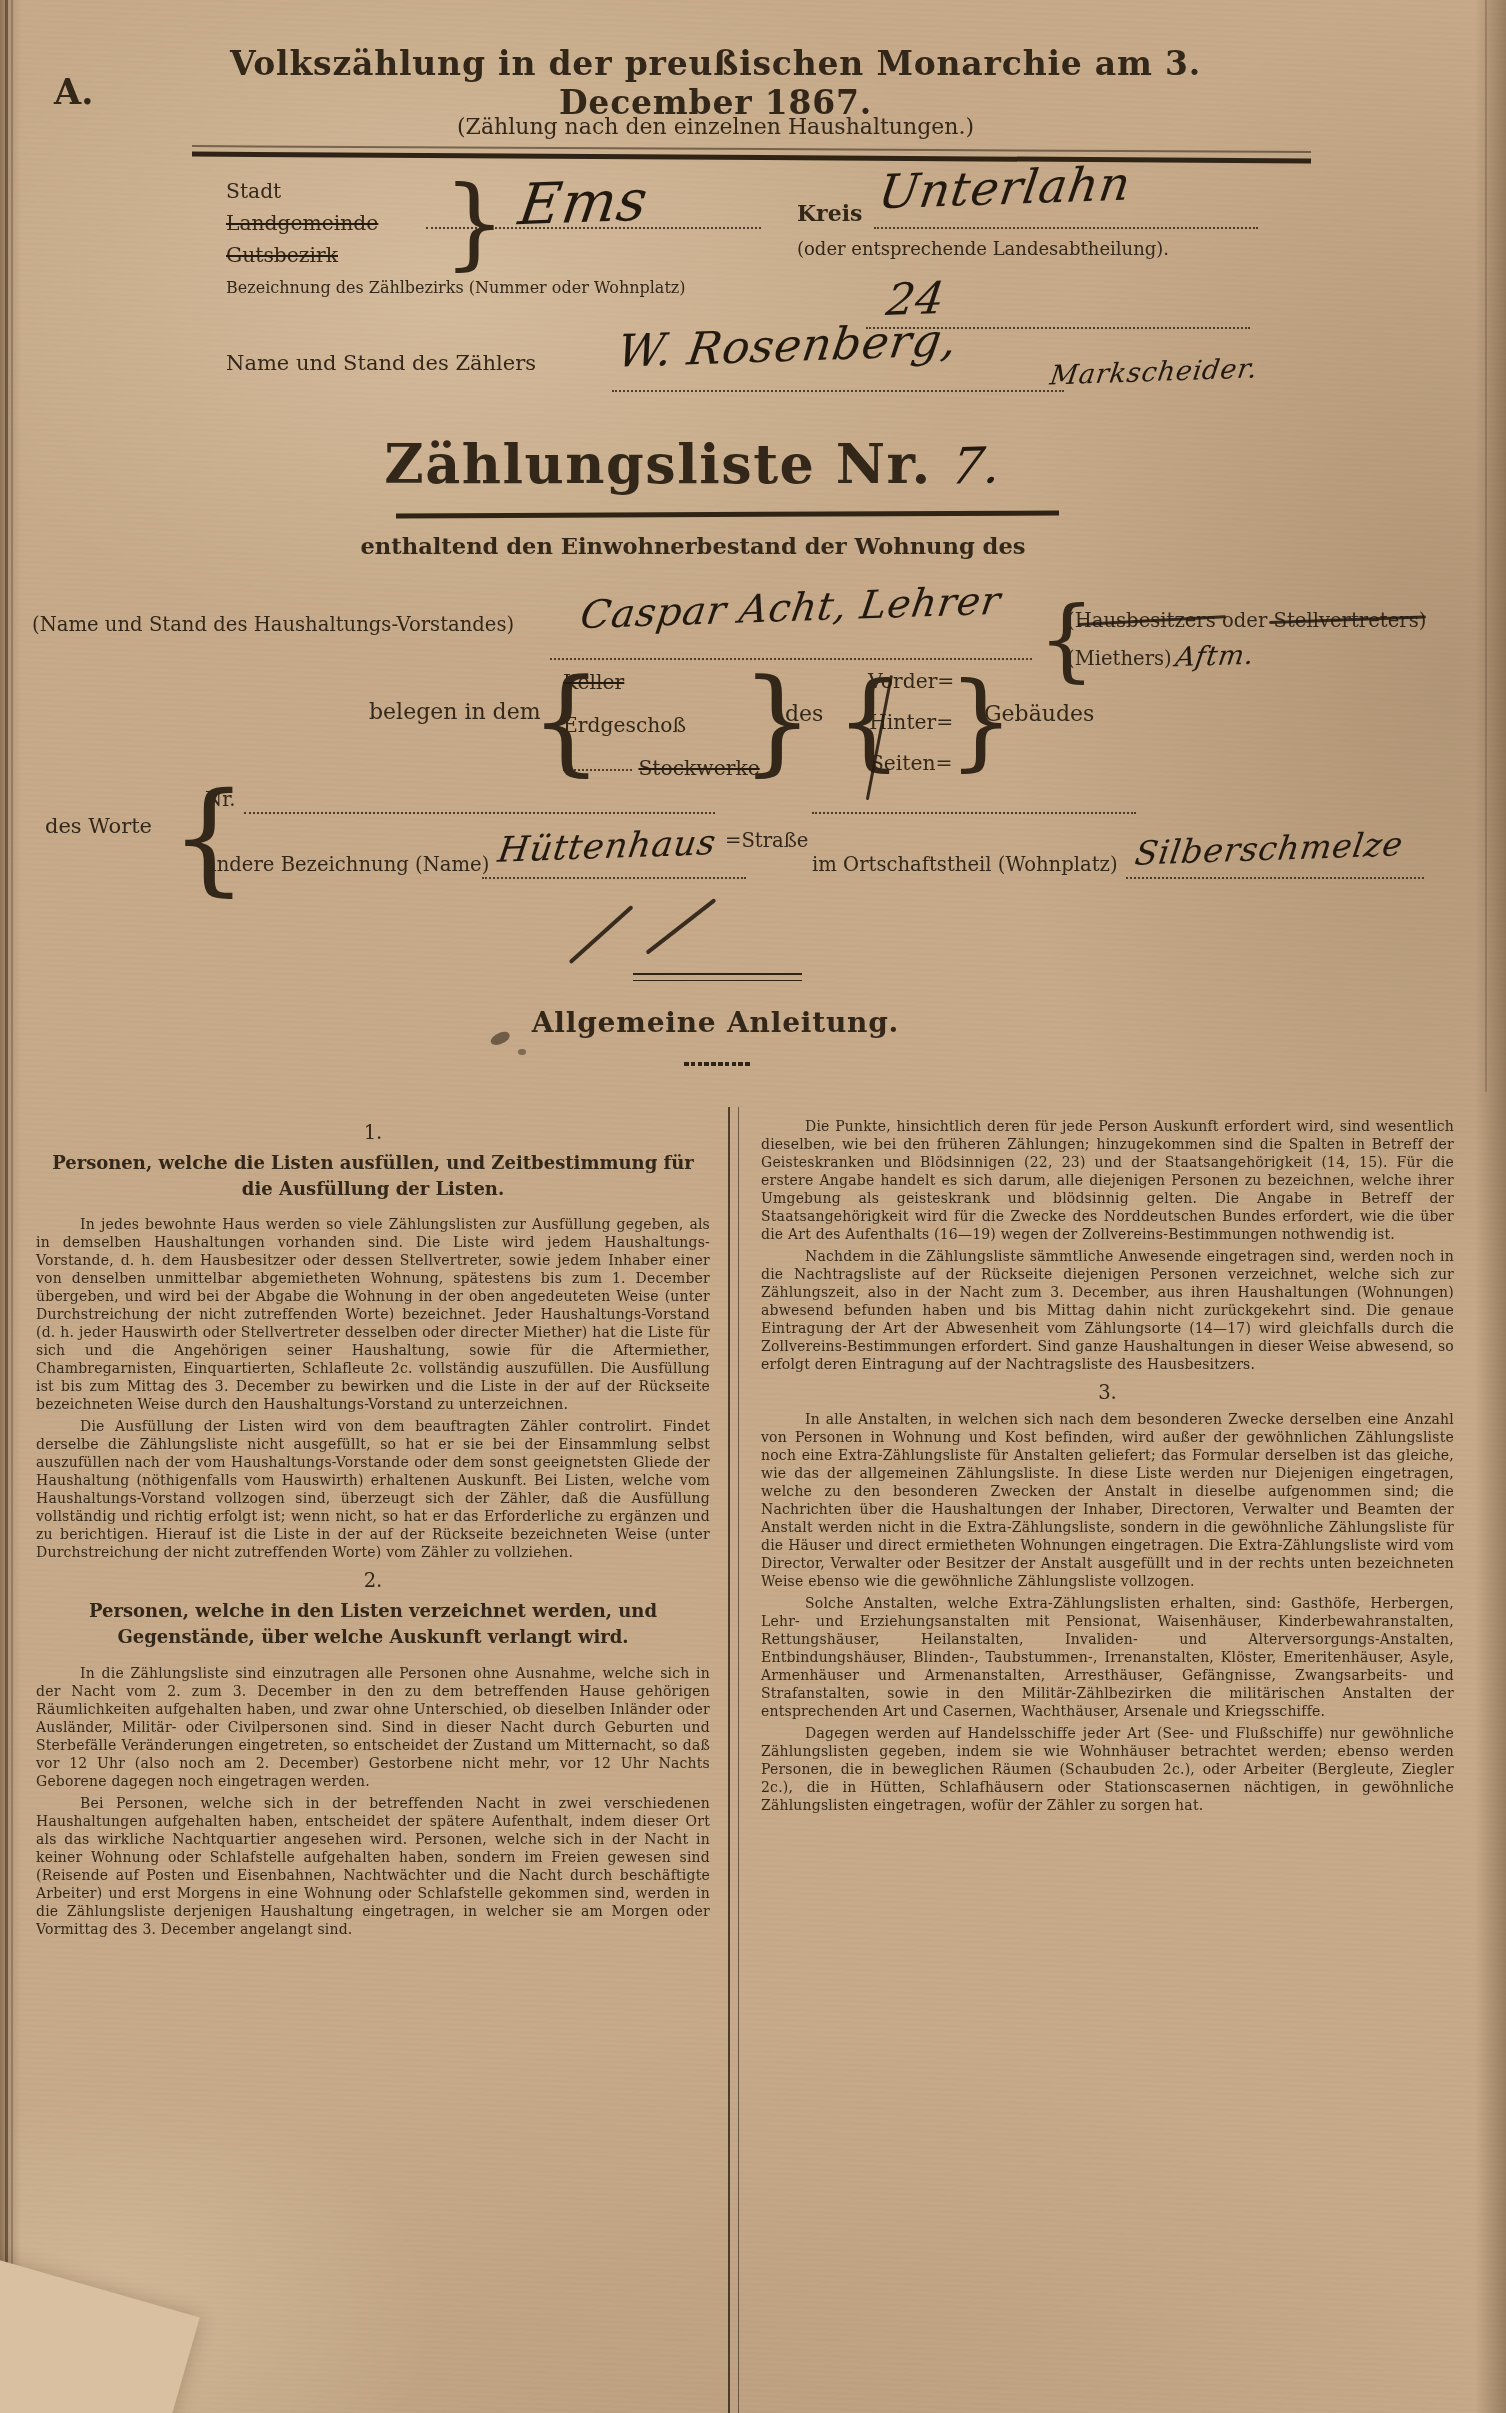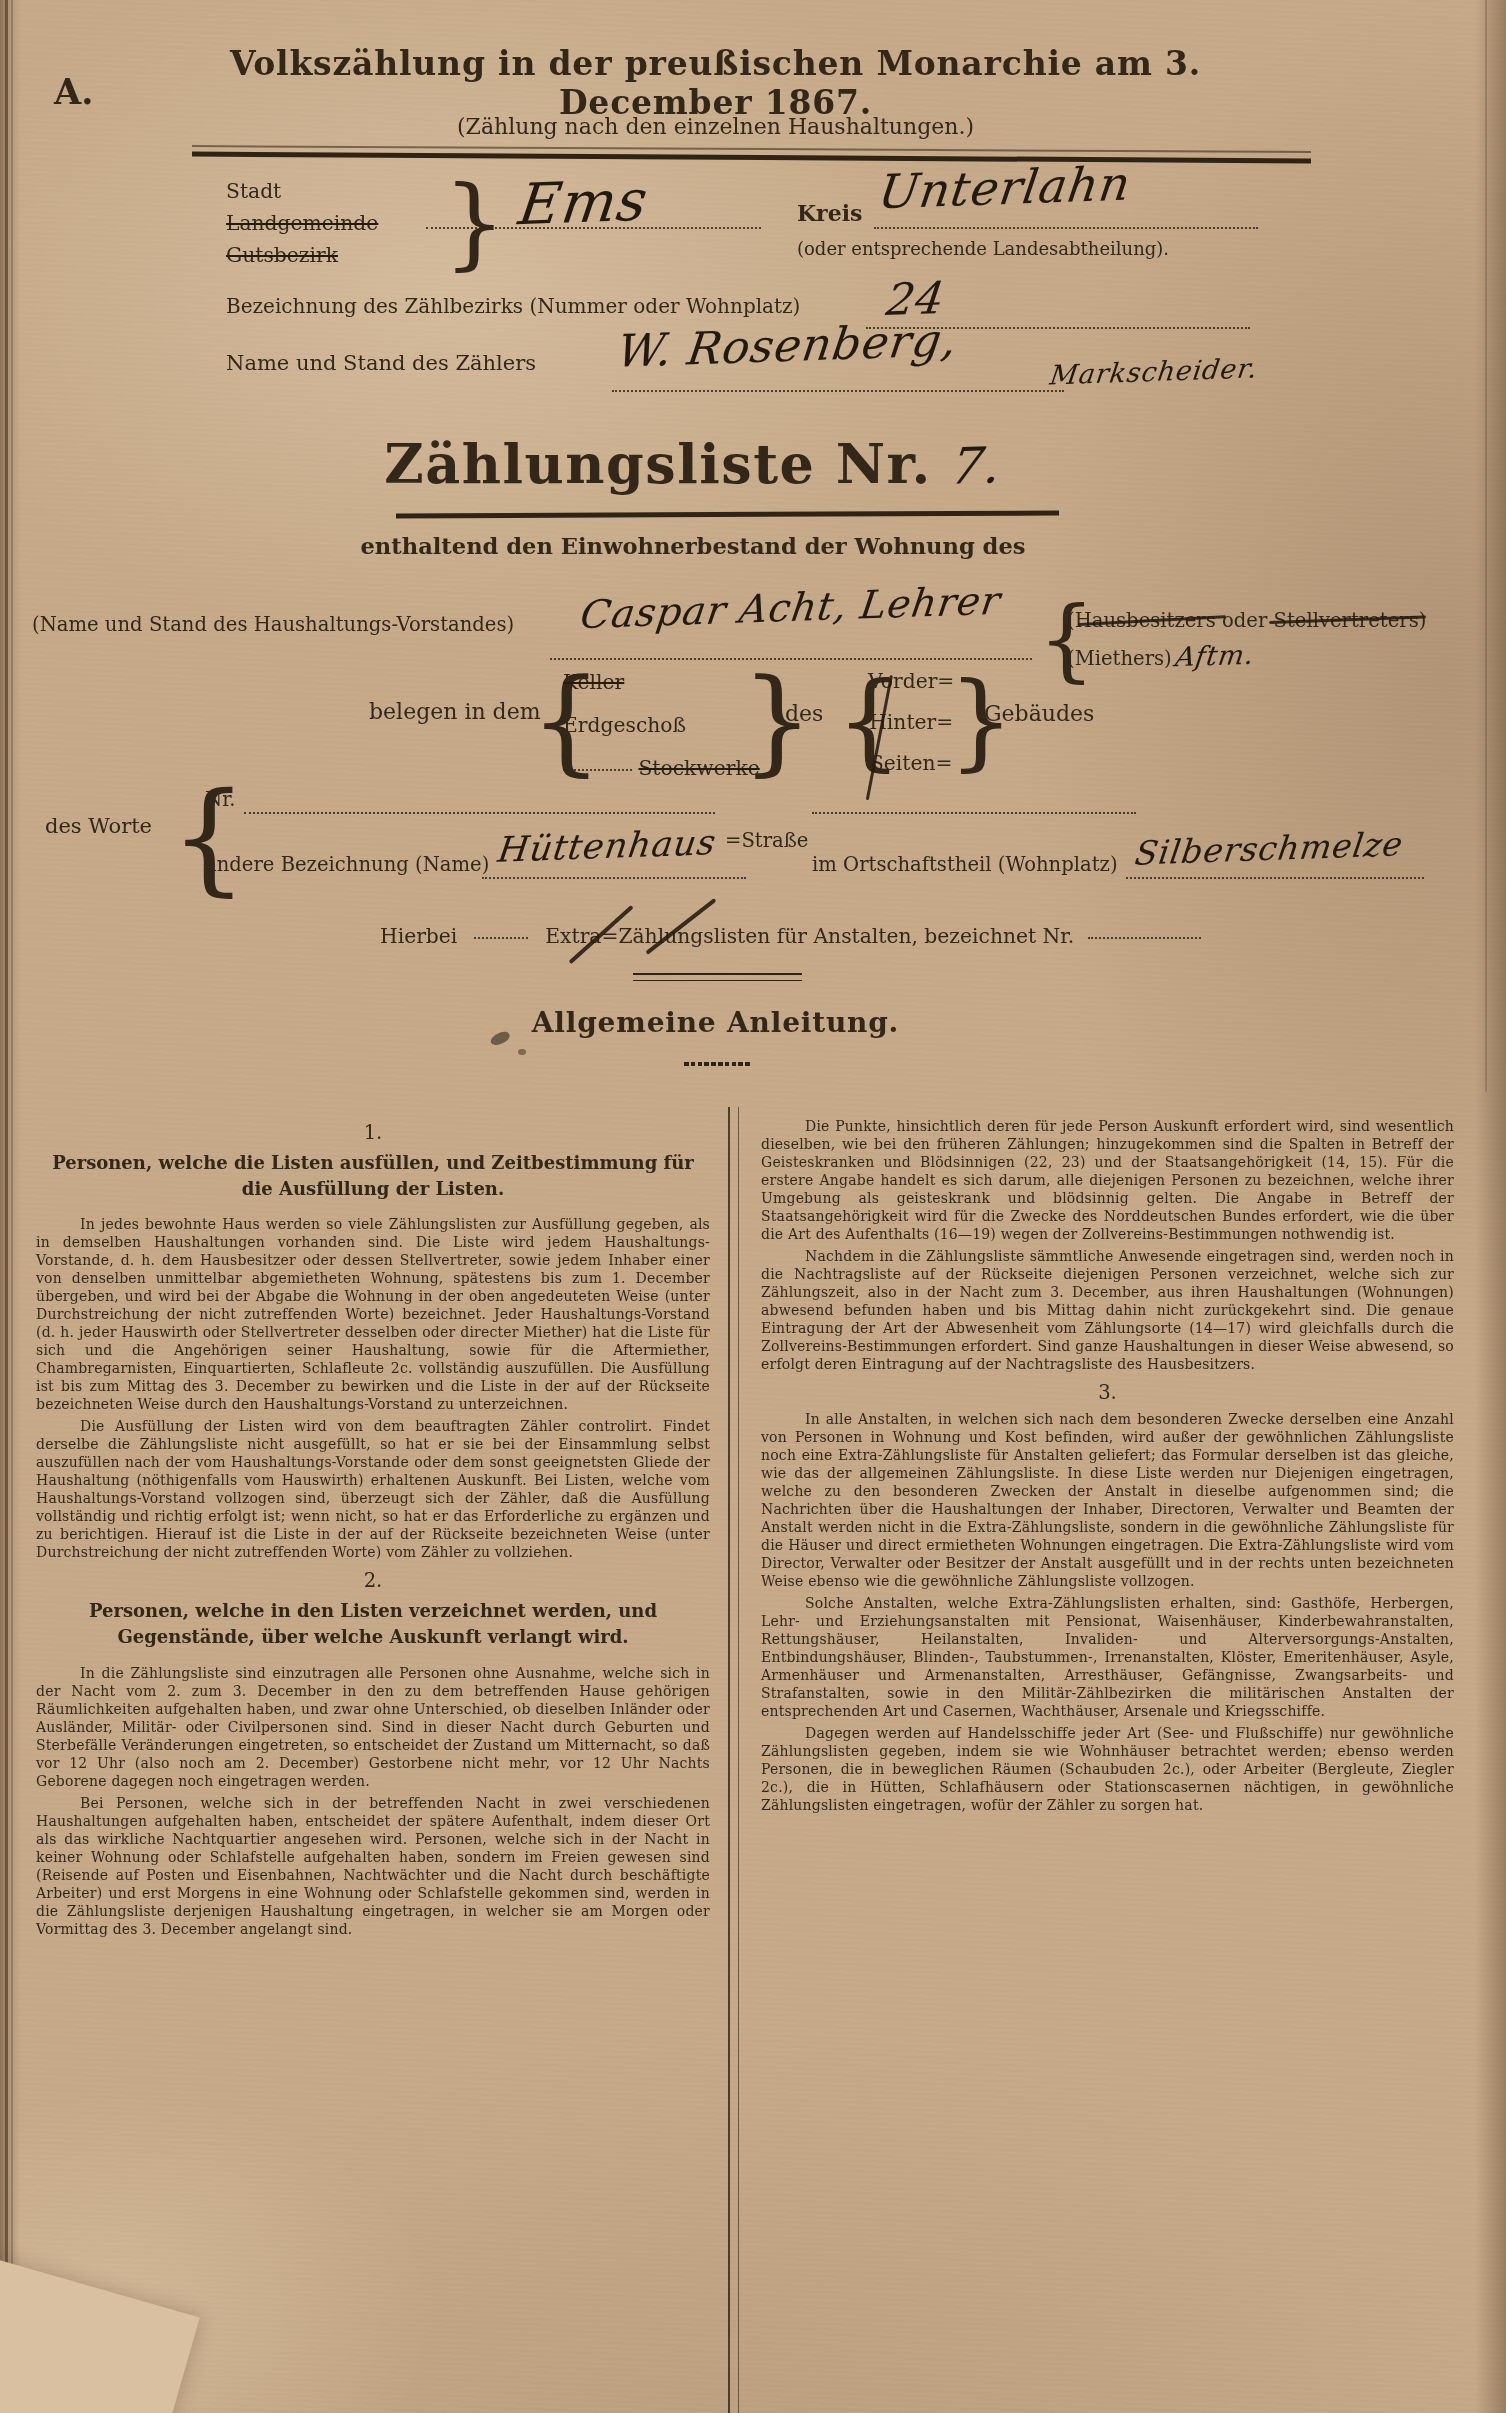--- a/index.html
+++ b/index.html
@@ -61,21 +61,21 @@
   </div>
   <div class="abs brace" style="left:443px;top:173px;font-size:99px;line-height:99px;">}</div>
   <div class="abs hw" style="left:520px;top:169px;font-size:57px;">Ems</div>
   <div class="abs rule-dotted" style="left:426px;top:227px;width:335px;"></div>
 
   <div class="abs print bold" style="left:797px;top:200px;font-size:22px;">Kreis</div>
   <div class="abs hw" style="left:880px;top:160px;font-size:47px;">Unterlahn</div>
   <div class="abs rule-dotted" style="left:874px;top:227px;width:384px;"></div>
   <div class="abs print" style="left:797px;top:238px;font-size:18px;">(oder entsprechende Landesabtheilung).</div>
 
-  <div class="abs print" style="left:226px;top:294px;font-size:20px;">Bezeichnung des Zählbezirks (Nummer oder Wohnplatz)</div>
+  <div class="abs print" style="left:226px;top:278px;font-size:16px;">Bezeichnung des Zählbezirks (Nummer oder Wohnplatz)</div>
   <div class="abs hw" style="left:887px;top:273px;font-size:44px;">24</div>
   <div class="abs rule-dotted" style="left:866px;top:327px;width:384px;"></div>
 
   <div class="abs print" style="left:226px;top:351px;font-size:21px;">Name und Stand des Zählers</div>
   <div class="abs hw" style="left:619px;top:319px;font-size:45px;">W. Rosenberg,</div>
   <div class="abs hw" style="left:1051px;top:356px;font-size:27px;">Markscheider.</div>
   <div class="abs rule-dotted" style="left:612px;top:390px;width:452px;"></div>
 
   <div class="abs center" style="left:128px;top:432px;width:1130px;">
     <span class="print bold" style="font-size:54px;letter-spacing:1.5px;">Zählungsliste Nr.</span>
@@ -129,26 +129,20 @@
   <div class="abs print" style="left:725px;top:788px;font-size:19.6px;margin-top:41px;">=Straße</div>
   <div class="abs rule-dotted" style="left:812px;top:812px;width:324px;"></div>
 
   <div class="abs print" style="left:205px;top:853px;font-size:19.6px;">andere Bezeichnung (Name)</div>
   <div class="abs hw" style="left:499px;top:826px;font-size:35px;">Hüttenhaus</div>
   <div class="abs rule-dotted" style="left:482px;top:877px;width:264px;"></div>
   <div class="abs print" style="left:812px;top:853px;font-size:19.6px;">im Ortschaftstheil (Wohnplatz)</div>
   <div class="abs hw" style="left:1136px;top:829px;font-size:33px;">Silberschmelze</div>
   <div class="abs rule-dotted" style="left:1126px;top:877px;width:298px;"></div>
 
-  <div class="abs" style="left:380px;top:924px;font-size:20.3px;">
-    <span class="print">Hierbei</span>
-    <span class="rule-dotted" style="display:inline-block;width:54px;vertical-align:4.5px;margin:0 10.5px;"></span>
-    <span class="print">Extra=Zählungslisten für Anstalten, bezeichnet Nr.</span>
-    <span class="rule-dotted" style="display:inline-block;width:113px;vertical-align:4.5px;margin-left:7.5px;"></span>
-  </div>
   <div class="pen" style="left:631px;top:905px;width:3.8px;height:84px;transform:rotate(48deg);"></div>
   <div class="pen" style="left:714px;top:898px;width:3.8px;height:87px;transform:rotate(52deg);"></div>
 
   <div class="abs" style="left:633px;top:973px;width:169px;height:5.3px;border-top:2.3px solid #2e2315;border-bottom:1.5px solid #2e2315;"></div>
 
   <div class="abs print bold center" style="left:188px;top:1006px;width:1055px;font-size:28px;letter-spacing:0.8px;">Allgemeine Anleitung.</div>
   <div class="abs" style="left:684px;top:1062px;width:68px;height:3.8px;background:repeating-linear-gradient(90deg,#2e2315 0 4.5px,transparent 4.5px 6.8px);"></div>
 
   <div class="abs" style="left:728px;top:1107px;width:7.5px;height:1306px;border-left:2.3px solid rgba(46,35,21,.8);border-right:1.5px solid rgba(46,35,21,.6);"></div>
 

